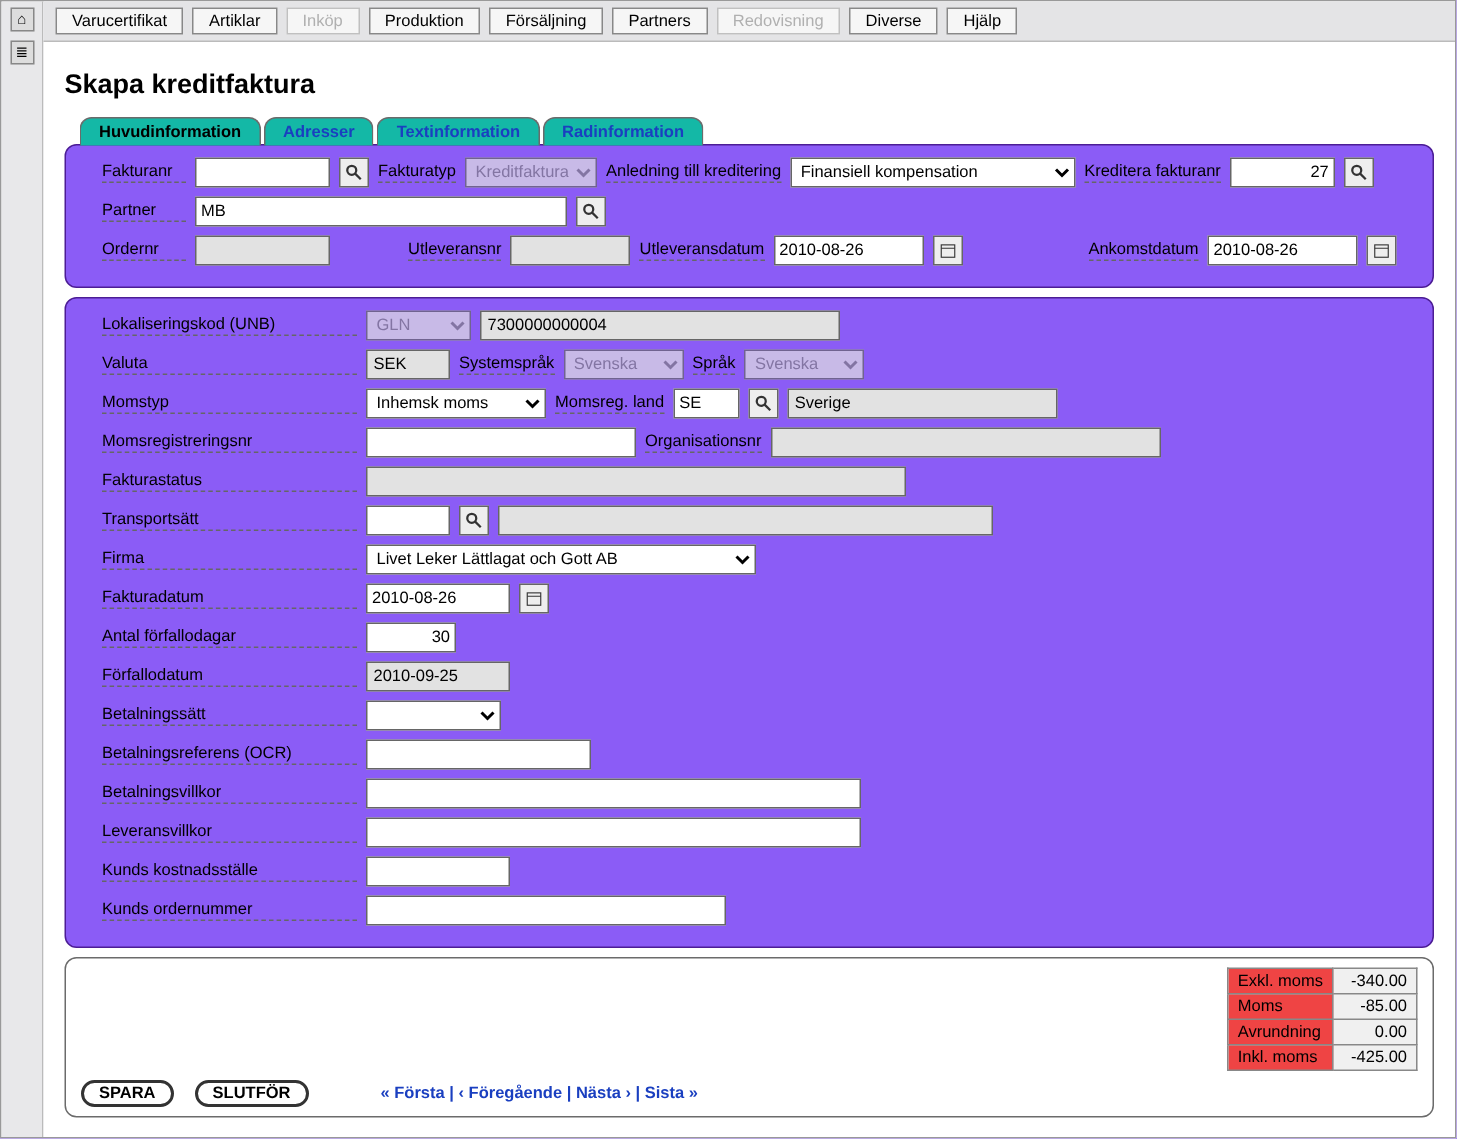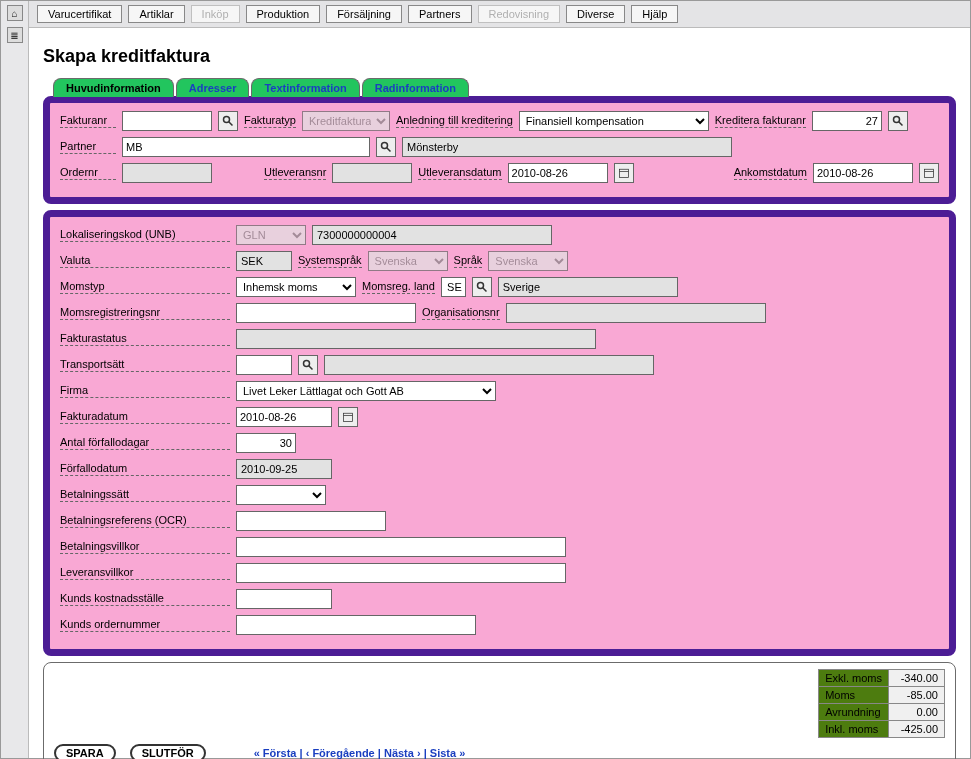--- a/index.html
+++ b/index.html
@@ -7,36 +7,36 @@
   .app { display:flex; width:971px; height:759px; border:1px solid #999; }
   .left-rail { width:28px; background:#e8e8ea; border-right:1px solid #bbb; display:flex; flex-direction:column; align-items:center; padding-top:4px; gap:6px;}
   .left-rail .ic { width:16px; height:16px; border:1px solid #888; background:#ddd; display:flex; align-items:center; justify-content:center; font-size:10px;}
   .main { flex:1; display:flex; flex-direction:column; background:#fff; }
   .menubar { display:flex; gap:6px; padding:4px 8px; background:#e4e4e6; border-bottom:1px solid #bbb;}
   .menubar .mitem { border:1px solid #888; background:#f6f6f6; padding:2px 10px; font-size:11px; text-align:center; }
   .menubar .mitem.dim { color:#b0b0b0; border-color:#c0c0c0;}
   .content { flex:1; padding:10px 14px 6px 14px; display:flex; flex-direction:column;}
   h1.page-title { font-size:18px; font-weight:bold; margin:8px 0 10px 0;}
   .tabs { display:flex; margin-left:10px;}
-  .tab { border:1px solid #6b6b6b; border-bottom:none; border-top-left-radius:8px; border-top-right-radius:8px; padding:3px 12px; font-size:11px; font-weight:bold; color:#1a3fc0; background:#22c55e; margin-right:2px; position:relative; top:1px;}
+  .tab { border:1px solid #6b6b6b; border-bottom:none; border-top-left-radius:8px; border-top-right-radius:8px; padding:3px 12px; font-size:11px; font-weight:bold; color:#1a3fc0; background:#14b8a6; margin-right:2px; position:relative; top:1px;}
   .tab.active { color:#000; z-index:2;}
-  .panel { border:7px solid #4c1d95; border-radius:8px; padding:8px 10px; margin-bottom:6px; background:#f9a8d4;}
+  .panel { border:1px solid #4c1d95; border-radius:8px; padding:8px 24px; margin-bottom:6px; background:#8b5cf6;}
   .row { display:flex; align-items:center; margin-bottom:6px; gap:6px; flex-wrap:nowrap;}
   .lbl { font-size:11px; }
   .lbl.dotted { border-bottom:1px dashed #666; padding-bottom:1px;}
   input.txt, select.sel { font-family:inherit; font-size:11px; height:20px; border:1px solid #666; padding:1px 3px; background:#fff;}
   input.txt.ro, select.sel.ro, .display-box { background:#e2e2e2; }
   .display-box { border:1px solid #666; height:20px; padding:1px 4px; display:inline-flex; align-items:center; font-size:11px;}
   select.sel { padding:0 2px;}
   .iconbtn { width:20px; height:20px; border:1px solid #666; background:#eee; display:inline-flex; align-items:center; justify-content:center; cursor:pointer;}
   .iconbtn svg { width:12px; height:12px;}
   .form-grid .row .flabel { width:170px; }
   .totals { margin-left:auto; border-collapse:collapse;}
   .totals td { border:1px solid #888; padding:2px 6px; font-size:11px;}
-  .totals td.k { background:#4d7c0f; text-align:left;}
+  .totals td.k { background:#ef4444; text-align:left;}
   .totals td.v { background:#f0f0f0; text-align:right; min-width:56px;}
   .footerbar { display:flex; align-items:center; gap:14px;}
   .pillbtn { border:2px solid #333; border-radius:12px; padding:1px 10px; font-weight:bold; font-size:11px; background:#fff; cursor:pointer;}
   .navlinks { color:#1a3fc0; font-weight:bold; font-size:11px;}
   .navlinks span { cursor:pointer;}
   .bottom-panel { border:1px solid #6b6b6b; border-radius:8px; padding:6px 10px; display:flex; flex-direction:column; gap:6px;}
 </style>
 </head>
 <body>
 
@@ -93,21 +93,20 @@
         </div>
         <div class="row">
           <span class="lbl dotted" style="width:56px">Partner</span>
           <input class="txt" style="width: 248px;" value="MB">
           <span class="iconbtn">
               <svg viewBox="0 0 16 16">
                 <circle cx="6" cy="6" r="4" fill="none" stroke="#333" stroke-width="2"></circle>
                 <line x1="9" y1="9" x2="14" y2="14" stroke="#333" stroke-width="2"></line>
               </svg>
             </span>
-          <span class="display-box" style="width:330px">Mönsterby</span>
         </div>
         <div class="row">
           <span class="lbl dotted" style="width:56px">Ordernr</span>
           <span class="display-box" style="width:90px"></span>
           <span style="width:40px"></span>
           <span class="lbl dotted">Utleveransnr</span>
           <span class="display-box" style="width:80px"></span>
           <span class="lbl dotted">Utleveransdatum</span>
           <input class="txt" style="width: 100px;" value="2010-08-26">
           <span class="iconbtn">
@@ -139,21 +138,21 @@
           <span class="display-box" style="width:56px">SEK</span>
           <span class="lbl dotted">Systemspråk</span>
           <select class="sel ro" style="width:80px" disabled=""><option>Svenska</option></select>
           <span class="lbl dotted">Språk</span>
           <select class="sel ro" style="width:80px" disabled=""><option>Svenska</option></select>
         </div>
         <div class="row">
           <span class="lbl dotted flabel">Momstyp</span>
           <select class="sel" style="width:120px"><option>Inhemsk moms</option></select>
           <span class="lbl dotted">Momsreg. land</span>
-          <input class="txt" style="width: 25px; text-align: right;" value="SE">
+          <input class="txt" style="width: 44px;" value="SE">
           <span class="iconbtn">
               <svg viewBox="0 0 16 16">
                 <circle cx="6" cy="6" r="4" fill="none" stroke="#333" stroke-width="2"></circle>
                 <line x1="9" y1="9" x2="14" y2="14" stroke="#333" stroke-width="2"></line>
               </svg>
             </span>
           <span class="display-box" style="width:180px">Sverige</span>
         </div>
         <div class="row">
           <span class="lbl dotted flabel">Momsregistreringsnr</span>

